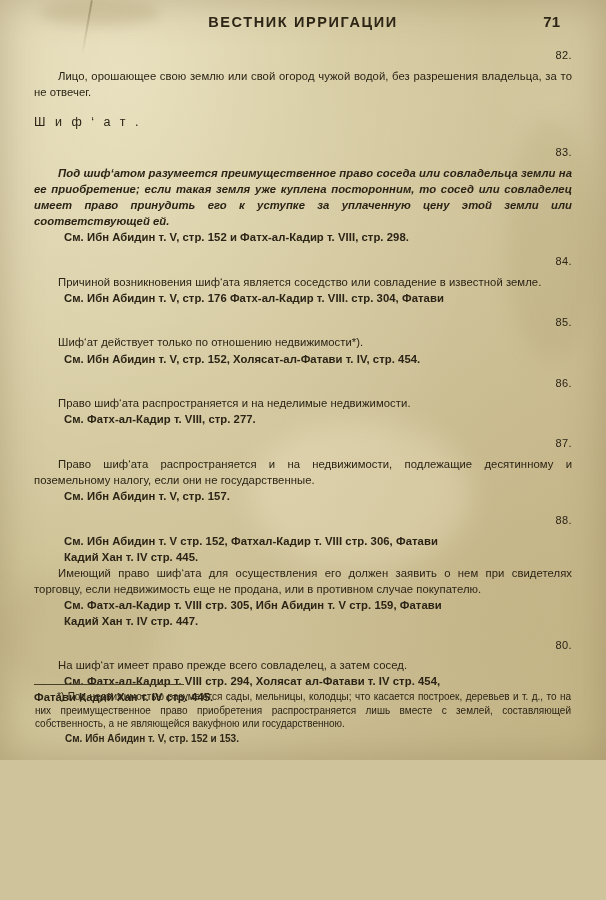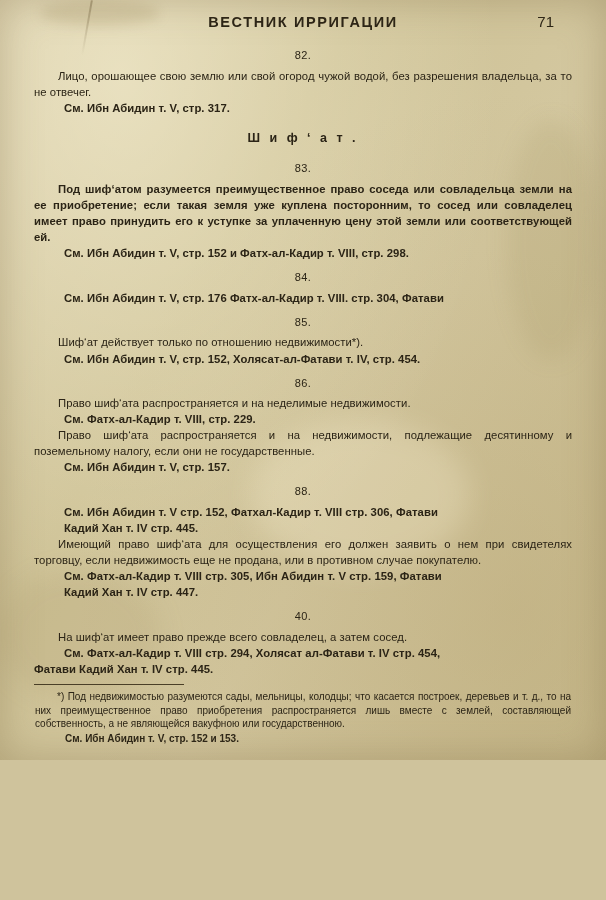--- a/index.html
+++ b/index.html
@@ -59,53 +59,53 @@
   }
   .running-title {
     font-size: 14.5px;
     letter-spacing: 1.6px;
     font-weight: bold;
     color: #2a2315;
     text-transform: uppercase;
   }
   .page-number {
     position: absolute;
-    right: 18px;
+    right: 12px;
     top: -1px;
     font-size: 15px;
-    font-weight: normal;
+    font-weight: bold;
     color: #2a2315;
   }
 
   .content {
     position: relative;
     font-size: 11.3px;
     line-height: 1.42;
   }
   .art-num {
-    text-align: center;
+    text-align: right;
     font-size: 11px;
     margin: 9px 0 4px 0;
     letter-spacing: 0.4px;
   }
   .section-head {
-    text-align: center;
     font-size: 12.5px;
-    font-weight: bold;
+    font-weight: normal;
     letter-spacing: 3px;
     margin: 14px 0 14px 0;
   }
   p.body {
     margin: 0 0 0 0;
     text-align: justify;
     text-indent: 24px;
     letter-spacing: 0.05px;
   }
   p.body.bold {
     font-weight: bold;
+    font-style: italic;
   }
   p.ref {
     margin: 0;
     text-indent: 30px;
     text-align: left;
     font-weight: bold;
     letter-spacing: 0.05px;
   }
   p.ref.cont {
     text-indent: 30px;
@@ -143,51 +143,52 @@
 
   <header class="page-header">
     <div class="running-title">ВЕСТНИК ИРРИГАЦИИ</div>
     <div class="page-number">71</div>
   </header>
 
   <div class="content">
 
     <div class="art-num">82.</div>
     <p class="body">Лицо, орошающее свою землю или свой огород чужой водой, без разрешения владельца, за то не отвечег.</p>
-    <p class="ref">См. Ибн Абидин т. V, стр. 317.</p>
 
     <div class="section-head">Ш и ф ‘ а т .</div>
 
     <div class="art-num">83.</div>
     <p class="body bold">Под шиф‘атом разумеется преимущественное право соседа или совладельца земли на ее приобретение; если такая земля уже куплена посторонним, то сосед или совладелец имеет право принудить его к уступке за уплаченную цену этой земли или соответствующей ей.</p>
     <p class="ref">См. Ибн Абидин т. V, стр. 152 и Фатх-ал-Кадир т. VIII, стр. 298.</p>
 
     <div class="art-num">84.</div>
+    <p class="body">Причиной возникновения шиф‘ата является соседство или совладение в известной земле.</p>
     <p class="ref">См. Ибн Абидин т. V, стр. 176 Фатх-ал-Кадир т. VIII. стр. 304, Фатави</p>
 
     <div class="art-num">85.</div>
     <p class="body">Шиф‘ат действует только по отношению недвижимости*).</p>
     <p class="ref">См. Ибн Абидин т. V, стр. 152, Холясат-ал-Фатави т. IV, стр. 454.</p>
 
     <div class="art-num">86.</div>
     <p class="body">Право шиф‘ата распространяется и на неделимые недвижимости.</p>
-    <p class="ref">См. Фатх-ал-Кадир т. VIII, стр. 229.</p>
-
+    <p class="ref">См. Фатх-ал-Кадир т. VIII, стр. 277.</p>
+
+    <div class="art-num">87.</div>
     <p class="body">Право шиф‘ата распространяется и на недвижимости, подлежащие десятинному и поземельному налогу, если они не государственные.</p>
     <p class="ref">См. Ибн Абидин т. V, стр. 157.</p>
 
     <div class="art-num">88.</div>
     <p class="ref">См. Ибн Абидин т. V стр. 152, Фатхал-Кадир т. VIII стр. 306, Фатави</p>
     <p class="ref cont">Кадий Хан т. IV стр. 445.</p>
 
     <p class="body">Имеющий право шиф‘ата для осуществления его должен заявить о нем при свидетелях торговцу, если недвижимость еще не продана, или в противном случае покупателю.</p>
     <p class="ref">См. Фатх-ал-Кадир т. VIII стр. 305, Ибн Абидин т. V стр. 159, Фатави</p>
     <p class="ref cont">Кадий Хан т. IV стр. 447.</p>
 
-    <div class="art-num">40.</div>
+    <div class="art-num">80.</div>
     <p class="body">На шиф‘ат имеет право прежде всего совладелец, а затем сосед.</p>
     <p class="ref">См. Фатх-ал-Кадир т. VIII стр. 294, Холясат ал-Фатави т. IV стр. 454,</p>
     <p class="ref" style="text-indent:0">Фатави Кадий Хан т. IV стр. 445.</p>
 
   </div>
 
   <div class="footnote">
     <div class="footnote-rule"></div>
     <p class="fn-first">*) Под недвижимостью разумеются сады, мельницы, колодцы; что касается построек, деревьев и т. д., то на них преимущественное право приобретения распространяется лишь вместе с землей, составляющей собственность, а не являющейся вакуфною или государственною.</p>
     <p class="fn-ref">См. Ибн Абидин т. V, стр. 152 и 153.</p>

